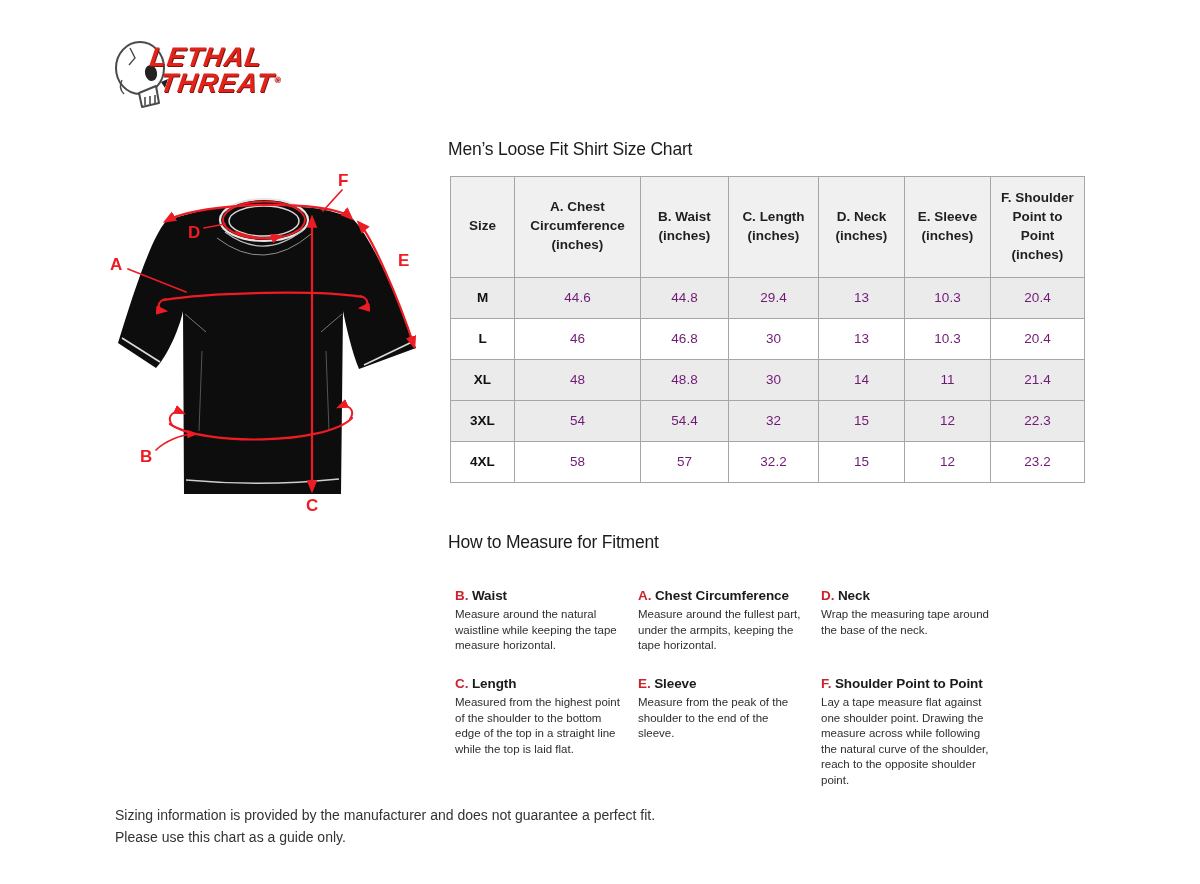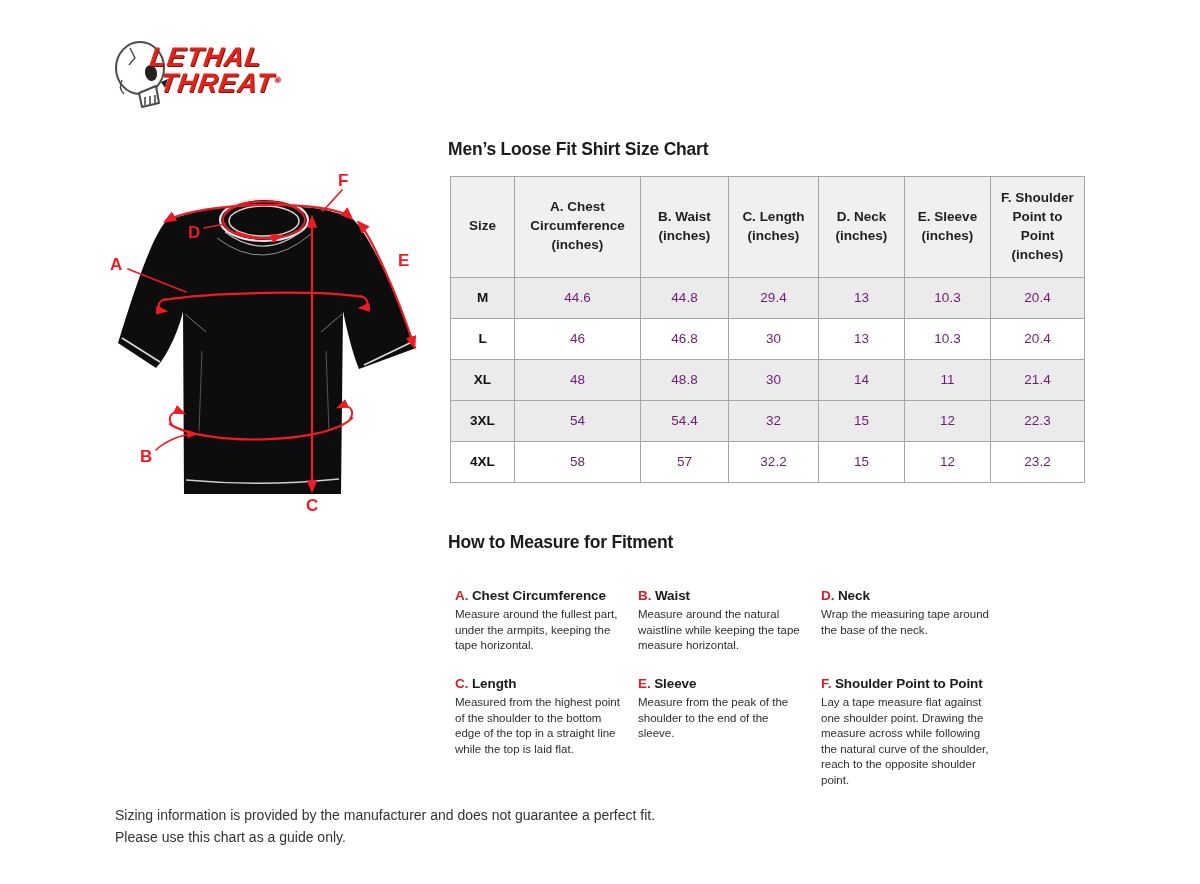--- a/index.html
+++ b/index.html
@@ -37,21 +37,21 @@
   }
   .logo-line1 { font-size: 27px; display: block; }
   .logo-line2 { font-size: 27px; display: block; margin-left: 14px; }
   .logo-reg { font-size: 8px; vertical-align: super; letter-spacing: 0; }
 
   
   .section-title {
     position: absolute;
     left: 448px;
     font-size: 17.5px;
-    font-weight: bold;
+    font-weight: normal;
     letter-spacing: -0.2px;
     color: #1b1b1b;
   }
   #chart-title { top: 139px; }
   #measure-title { top: 532px; }
 
   
   #size-table {
     position: absolute;
     left: 450px;
@@ -274,26 +274,26 @@
           <td>15</td>
           <td>12</td>
           <td>23.2</td>
         </tr>
       </tbody>
   </table>
 
   <h2 id="measure-title" class="section-title">How to Measure for Fitment</h2>
   <div id="measure-grid">
       <div class="m-item">
+        <div class="m-title"><span class="m-letter">B. </span>Waist</div>
+        <div class="m-desc">Measure around the natural waistline while keeping the tape measure horizontal.</div>
+      </div>
+      <div class="m-item">
         <div class="m-title"><span class="m-letter">A. </span>Chest Circumference</div>
         <div class="m-desc">Measure around the fullest part, under the armpits, keeping the tape horizontal.</div>
-      </div>
-      <div class="m-item">
-        <div class="m-title"><span class="m-letter">B. </span>Waist</div>
-        <div class="m-desc">Measure around the natural waistline while keeping the tape measure horizontal.</div>
       </div>
       <div class="m-item">
         <div class="m-title"><span class="m-letter">D. </span>Neck</div>
         <div class="m-desc">Wrap the measuring tape around the base of the neck.</div>
       </div>
       <div class="m-item">
         <div class="m-title"><span class="m-letter">C. </span>Length</div>
         <div class="m-desc">Measured from the highest point of the shoulder to the bottom edge of the top in a straight line while the top is laid flat.</div>
       </div>
       <div class="m-item">

